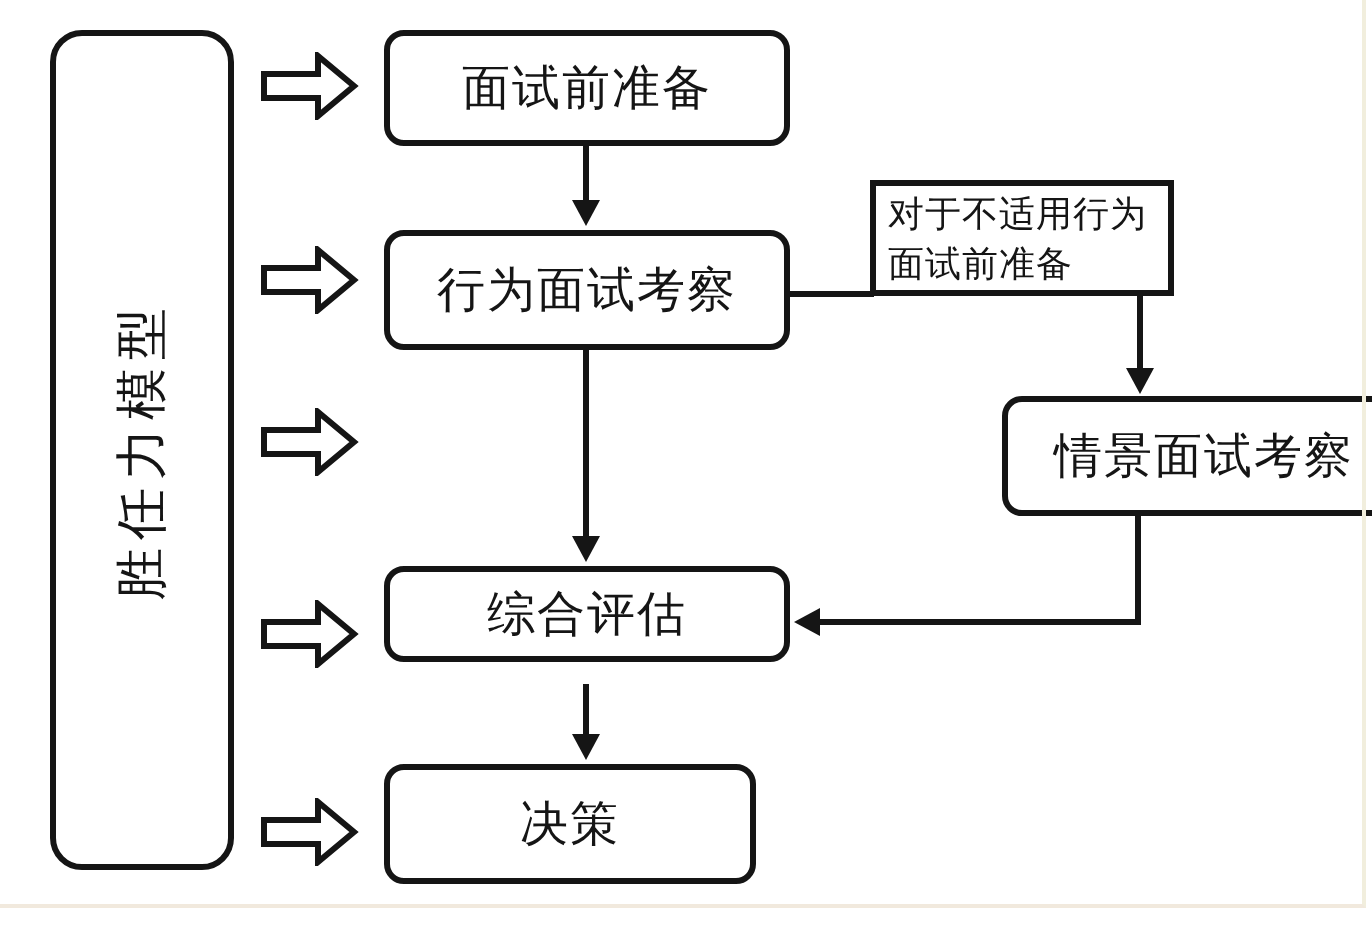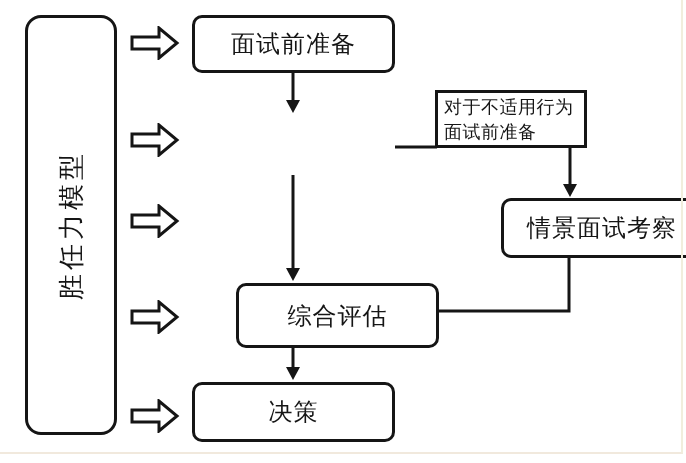--- a/index.html
+++ b/index.html
@@ -33,22 +33,22 @@
     display: flex;
     align-items: center;
     justify-content: center;
     font-size: 24px;
     letter-spacing: 1px;
     white-space: nowrap;
   }
   .node-prep        { left: 192px; top: 15px;  width: 203px; height: 58px; }
   .node-behavioral  { left: 192px; top: 115px; width: 203px; height: 60px; }
   .node-situational { left: 468px; top: 198px; width: 202px; height: 60px; margin-left: 33px; }
-  .node-evaluation  { left: 192px; top: 283px; width: 203px; height: 65px; margin-left: 44px; }
-  .node-decision    { left: 192px; top: 382px; width: 203px; height: 60px; }
+  .node-evaluation  { left: 192px; top: 283px; width: 203px; height: 48px; }
+  .node-decision    { left: 192px; top: 382px; width: 186px; height: 60px; }
   .annotation-box {
     position: absolute;
     left: 435px; top: 90px;
     width: 152px; height: 58px;
     background: #ffffff;
     border: 3px solid #151515;
     border-radius: 0;
     font-size: 18px;
     line-height: 25px;
     padding: 2px 6px;
@@ -149,20 +149,23 @@
   <div class="block-arrow ba-5">
     <svg viewBox="0 0 50 34">
         <polygon points="2,11 29,11 29,2 47,17 29,32 29,23 2,23" fill="#ffffff" stroke="#151515" stroke-width="3"></polygon>
       </svg>
   </div>
 
   <div class="node node-prep">
     <span>面试前准备</span>
   </div>
 
+  <div class="node node-behavioral">
+    <span>行为面试考察</span>
+  </div>
 
   <div class="annotation-box">
     <span>对于不适用行为</span>
     <span>面试前准备</span>
   </div>
 
   <div class="node node-situational">
     <span>情景面试考察</span>
   </div>
 

